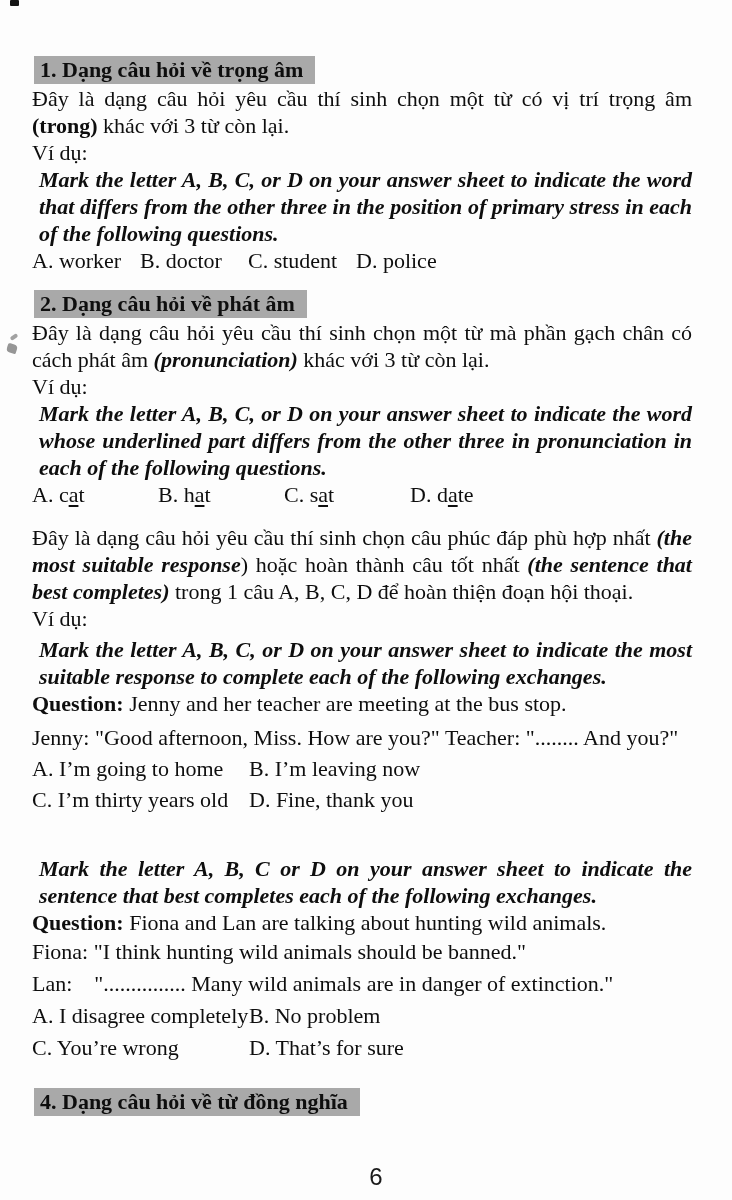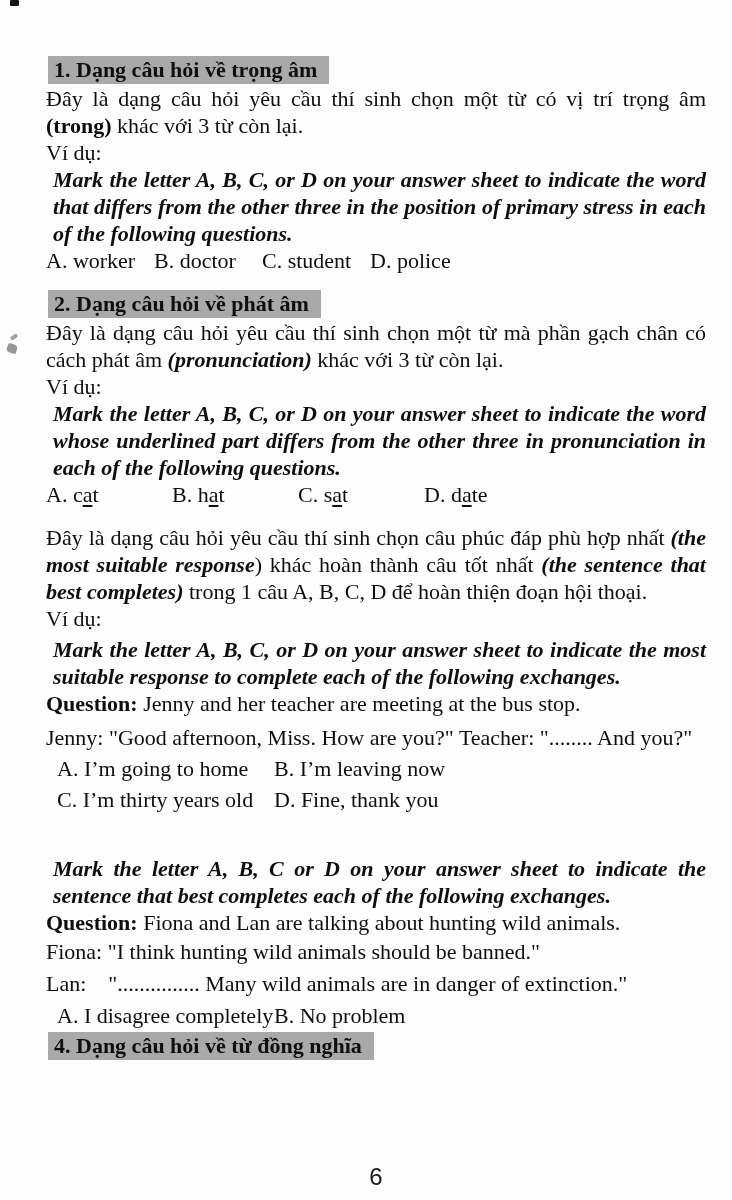--- a/index.html
+++ b/index.html
@@ -7,21 +7,21 @@
   body {
     width: 732px; height: 1200px;
     background: #fdfdfd;
     position: relative;
     overflow: hidden;
     font-family: "Liberation Serif", serif;
     color: #0e0e0e;
   }
   .content {
     position: absolute;
-    left: 46px; top: 56px;
+    left: 32px; top: 56px;
     width: 660px;
     font-size: 22px;
     line-height: 27px;
   }
   p { margin: 0; }
   .hrow { margin: 0 0 1px 0; }
   .hl {
     display: inline-block;
     background: #a9a9a9;
     font-weight: 700;
@@ -31,21 +31,21 @@
     line-height: 25px;
   }
   .just  { text-align: justify; }
   .instr { font-weight: 700; font-style: italic; text-align: justify; margin-left: 7px; }
   .bold  { font-weight: 700; }
   .bi    { font-weight: 700; font-style: italic; }
   .u     { text-decoration: underline; text-underline-offset: 3px; }
   .opt4-1 > span { display: inline-block; width: 108px; }
   .opt4-2 > span { display: inline-block; width: 126px; }
   .opt4-1 > span:last-child, .opt4-2 > span:last-child { width: auto; text-align: right; }
-  .optcol { display: inline-block; width: 217px; white-space: nowrap; margin-left: 11px; }
+  .optcol { display: inline-block; width: 217px; white-space: nowrap; }
   .pre { white-space: pre-wrap; }
   .mt4  { margin-top: 4px; }
   .mt6  { margin-top: 6px; }
   .mb16 { margin-bottom: 16px; }
   .mb40 { margin-bottom: 40px; }
   .mb24 { margin-bottom: 24px; }
   .lh30 { line-height: 30px; }
   .lh31 { line-height: 31px; }
   .lh32 { line-height: 32px; }
   .page-number {
@@ -94,37 +94,40 @@
   </p>
 
   <p class="hrow"><span class="hl">2. Dạng câu hỏi về phát âm</span></p>
   <p class="just"><span>Đây là dạng câu hỏi yêu cầu thí sinh chọn một từ mà phần gạch chân có cách phát âm </span><span class="bi">(pronunciation)</span><span> khác với 3 từ còn lại.</span></p>
   <p>Ví dụ:</p>
   <p class="instr">Mark the letter A, B, C, or D on your answer sheet to indicate the word whose underlined part differs from the other three in pronunciation in each of the following questions.</p>
   <p class="opt4-2 mb16">
     <span><span>A. c</span><span class="u">a</span><span>t</span></span><span><span>B. h</span><span class="u">a</span><span>t</span></span><span><span>C. s</span><span class="u">a</span><span>t</span></span><span><span>D. d</span><span class="u">a</span><span>te</span></span>
   </p>
 
-  <p class="just"><span>Đây là dạng câu hỏi yêu cầu thí sinh chọn câu phúc đáp phù hợp nhất </span><span class="bi">(the most suitable response</span><span>) khác hoàn thành câu tốt nhất </span><span class="bi">(the sentence that best completes)</span><span> trong 1 câu A, B, C, D để hoàn thiện đoạn hội thoại.</span></p>
+  <p class="just"><span>Đây là dạng câu hỏi yêu cầu thí sinh chọn câu phúc đáp phù hợp nhất </span><span class="bi">(the most suitable response</span><span>) hoặc hoàn thành câu tốt nhất </span><span class="bi">(the sentence that best completes)</span><span> trong 1 câu A, B, C, D để hoàn thiện đoạn hội thoại.</span></p>
   <p>Ví dụ:</p>
   <p class="instr mt4">Mark the letter A, B, C, or D on your answer sheet to indicate the most suitable response to complete each of the following exchanges.</p>
   <p><span class="bold">Question:</span><span> Jenny and her teacher are meeting at the bus stop.</span></p>
   <p class="mt6 lh30">Jenny: "Good afternoon, Miss. How are you?" Teacher: "........ And you?"</p>
   <p class="lh31">
     <span class="optcol">A. I’m going to home</span><span>B. I’m leaving now</span>
   </p>
   <p class="lh31 mb40">
     <span class="optcol">C. I’m thirty years old</span><span>D. Fine, thank you</span>
   </p>
 
   <p class="instr">Mark the letter A, B, C or D on your answer sheet to indicate the sentence that best completes each of the following exchanges.</p>
   <p><span class="bold">Question:</span><span> Fiona and Lan are talking about hunting wild animals.</span></p>
   <p class="lh32">Fiona: "I think hunting wild animals should be banned."</p>
   <p class="lh32 pre">Lan:    "............... Many wild animals are in danger of extinction."</p>
   <p class="lh32">
     <span class="optcol">A. I disagree completely</span><span>B. No problem</span>
   </p>
+  <p class="lh32 mb24">
+    <span class="optcol">C. You’re wrong</span><span>D. That’s for sure</span>
+  </p>
 
   <p class="hrow"><span class="hl">4. Dạng câu hỏi về từ đồng nghĩa</span></p>
 
 </div>
 
 <div class="page-number">6</div>
 
 </body></html>

